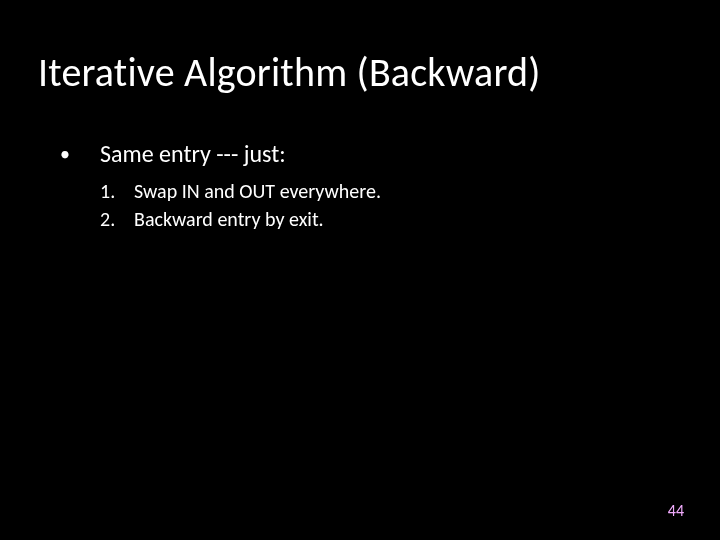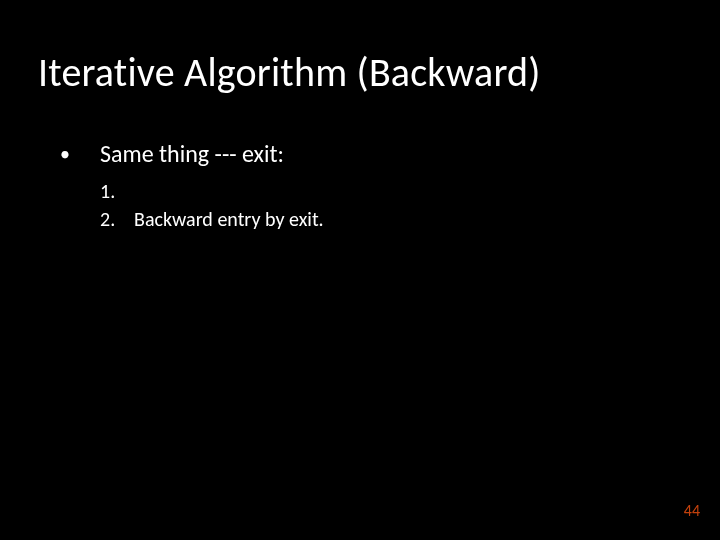--- a/index.html
+++ b/index.html
@@ -63,42 +63,43 @@
     width: 34px;
     flex: 0 0 34px;
   }
   .num-text {
     font-size: 20px;
     line-height: 26px;
   }
   .pagenum {
     position: absolute;
     bottom: 20px;
-    right: 20px;
+    right: 36px;
     font-size: 16px;
-    color: #c2410c;
+    color: #f0abfc;
   }
 </style>
 </head>
 <body>
 
 <div class="slide">
 
   <div class="title">Iterative Algorithm (Backward)</div>
 
   <div class="body">
 
     <div class="bullet-row">
       <div class="bullet-dot">•</div>
-      <div class="bullet-text">Same thing --- exit:</div>
+      <div class="bullet-text">Same entry --- just:</div>
     </div>
 
     <div class="numbered">
       <div class="num-row">
         <div class="num-label">1.</div>
+        <div class="num-text">Swap IN and OUT everywhere.</div>
       </div>
       <div class="num-row">
         <div class="num-label">2.</div>
         <div class="num-text">Backward entry by exit.</div>
       </div>
     </div>
 
   </div>
 
   <div class="pagenum">44</div>

